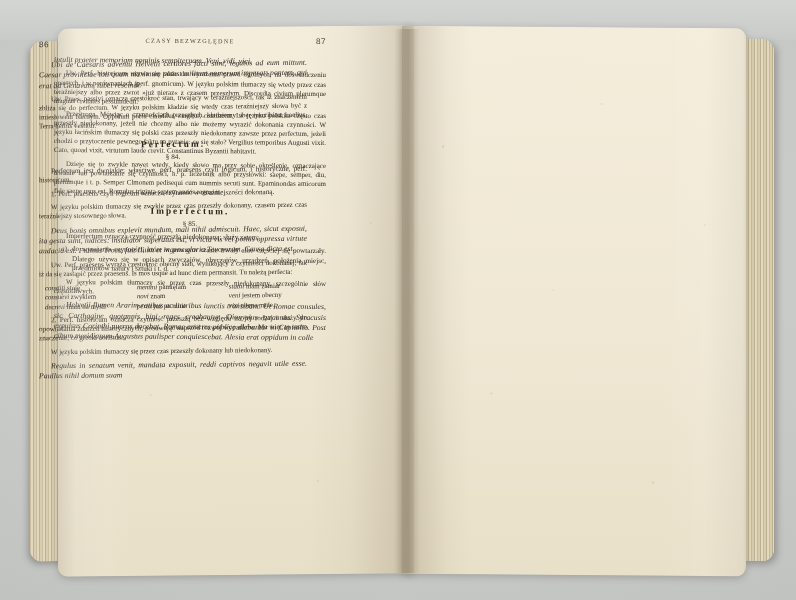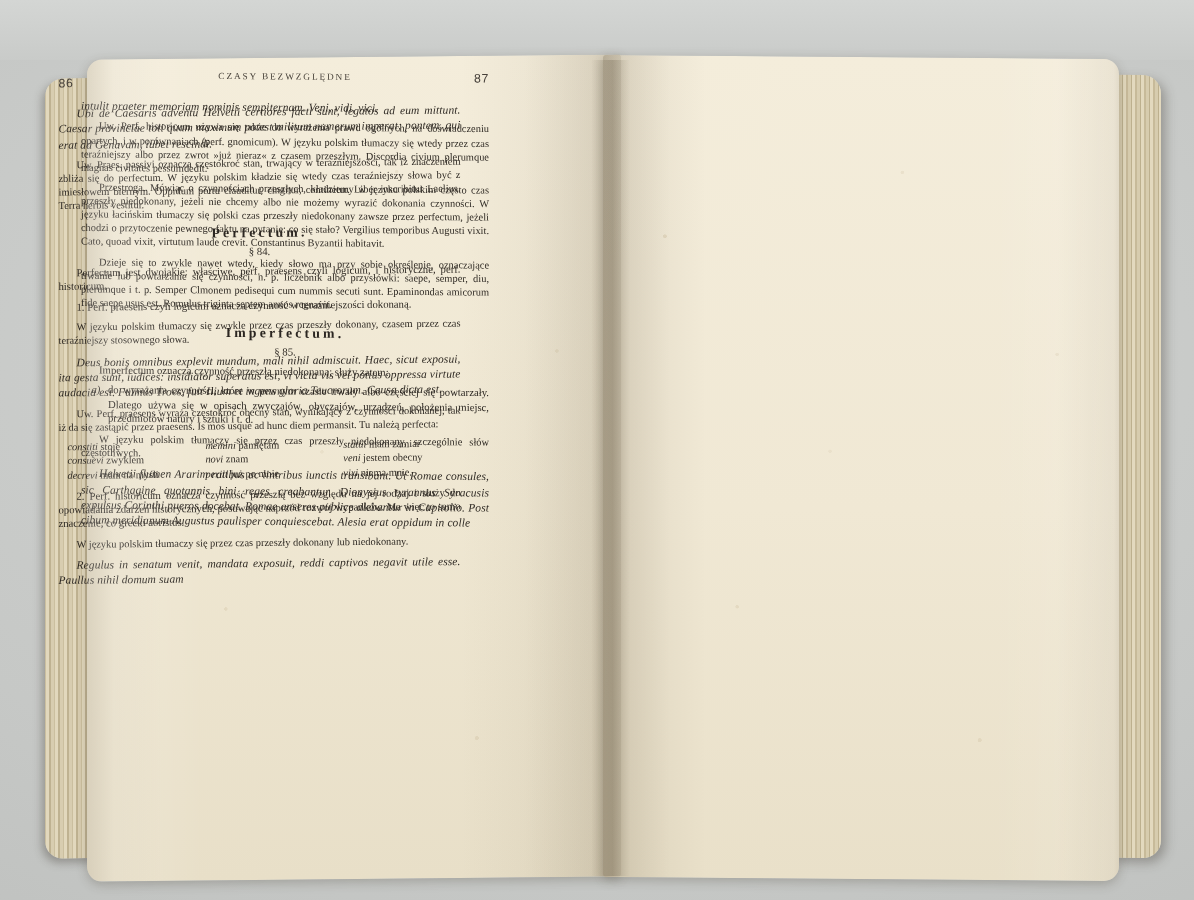--- a/index.html
+++ b/index.html
@@ -16,21 +16,21 @@
     background:
       radial-gradient(ellipse 120% 100% at 50% 40%, #d2d4d2 0%, #c6c8c6 55%, #b9bbb9 100%);
   }
   .backdrop-top{
     position:absolute;left:0;top:0;width:796px;height:40px;
     background:linear-gradient(#d4d6d4,#c9cbc9);
   }
 
   
   .book{
-    position:absolute;left:22px;top:28px;width:756px;height:566px;
+    position:absolute;left:22px;top:17px;width:756px;height:566px;
   }
 
   
   .edge-left{
     position:absolute;left:8px;top:24px;width:58px;height:520px;
     border-radius:12px 3px 3px 12px;
     background:
       repeating-linear-gradient(90deg,
         #cbbf9f 0px,#cbbf9f 1px,
         #e2d8bd 1px,#e2d8bd 3px,

